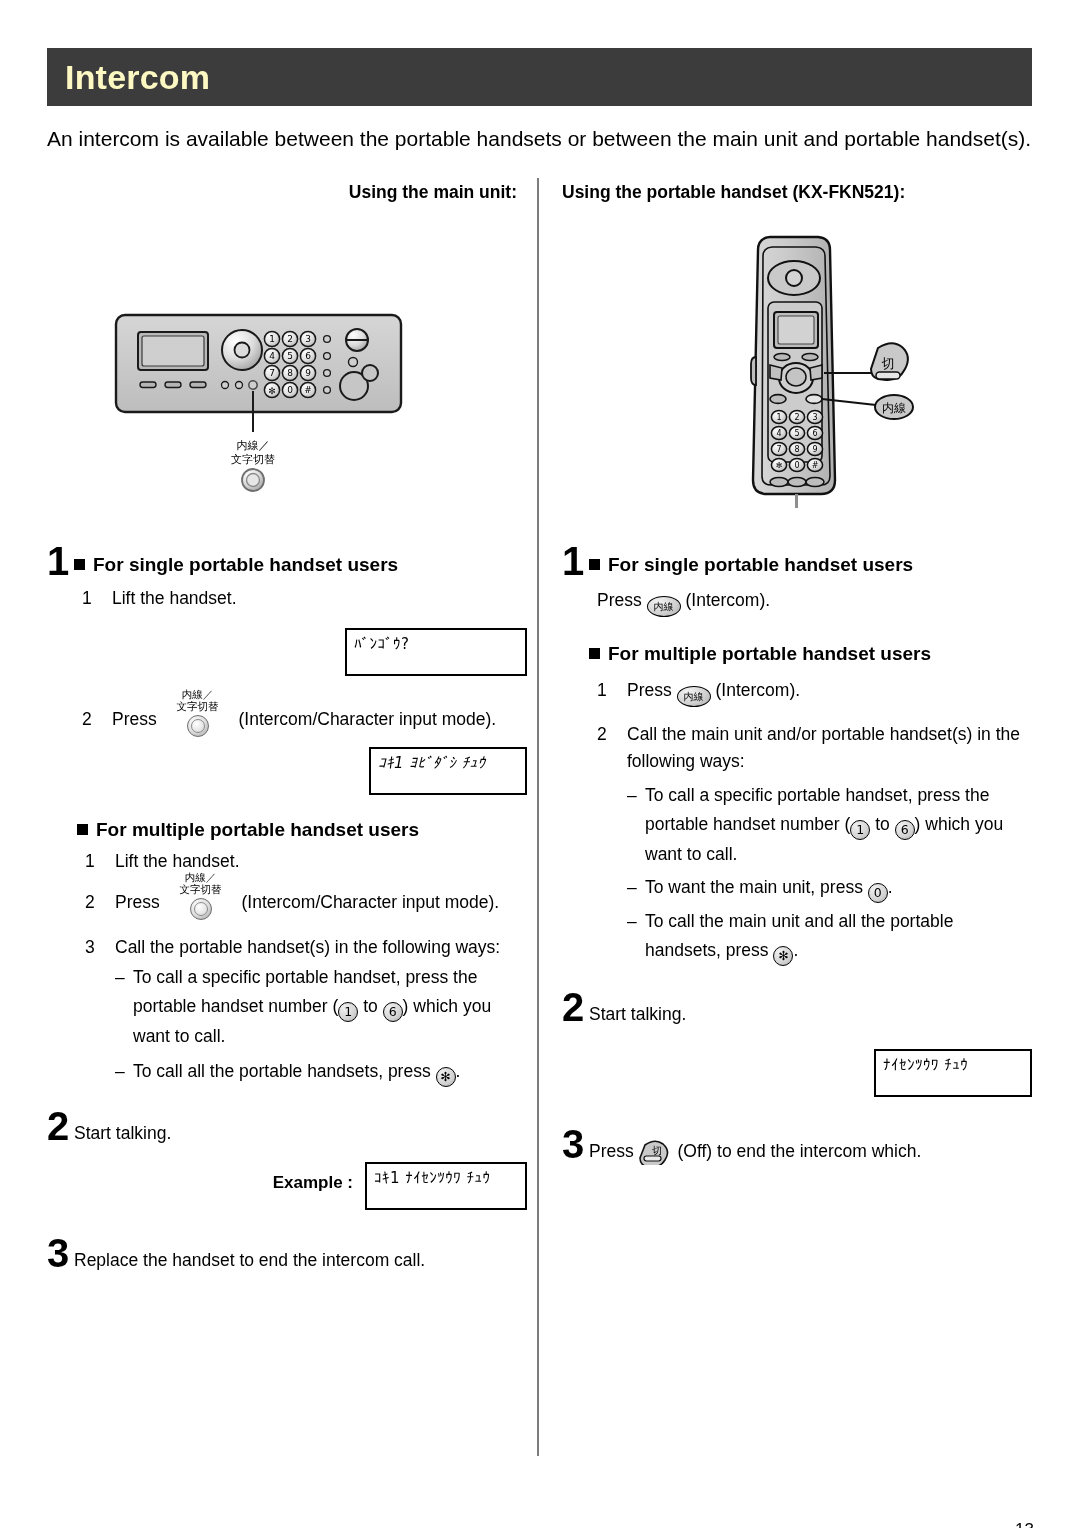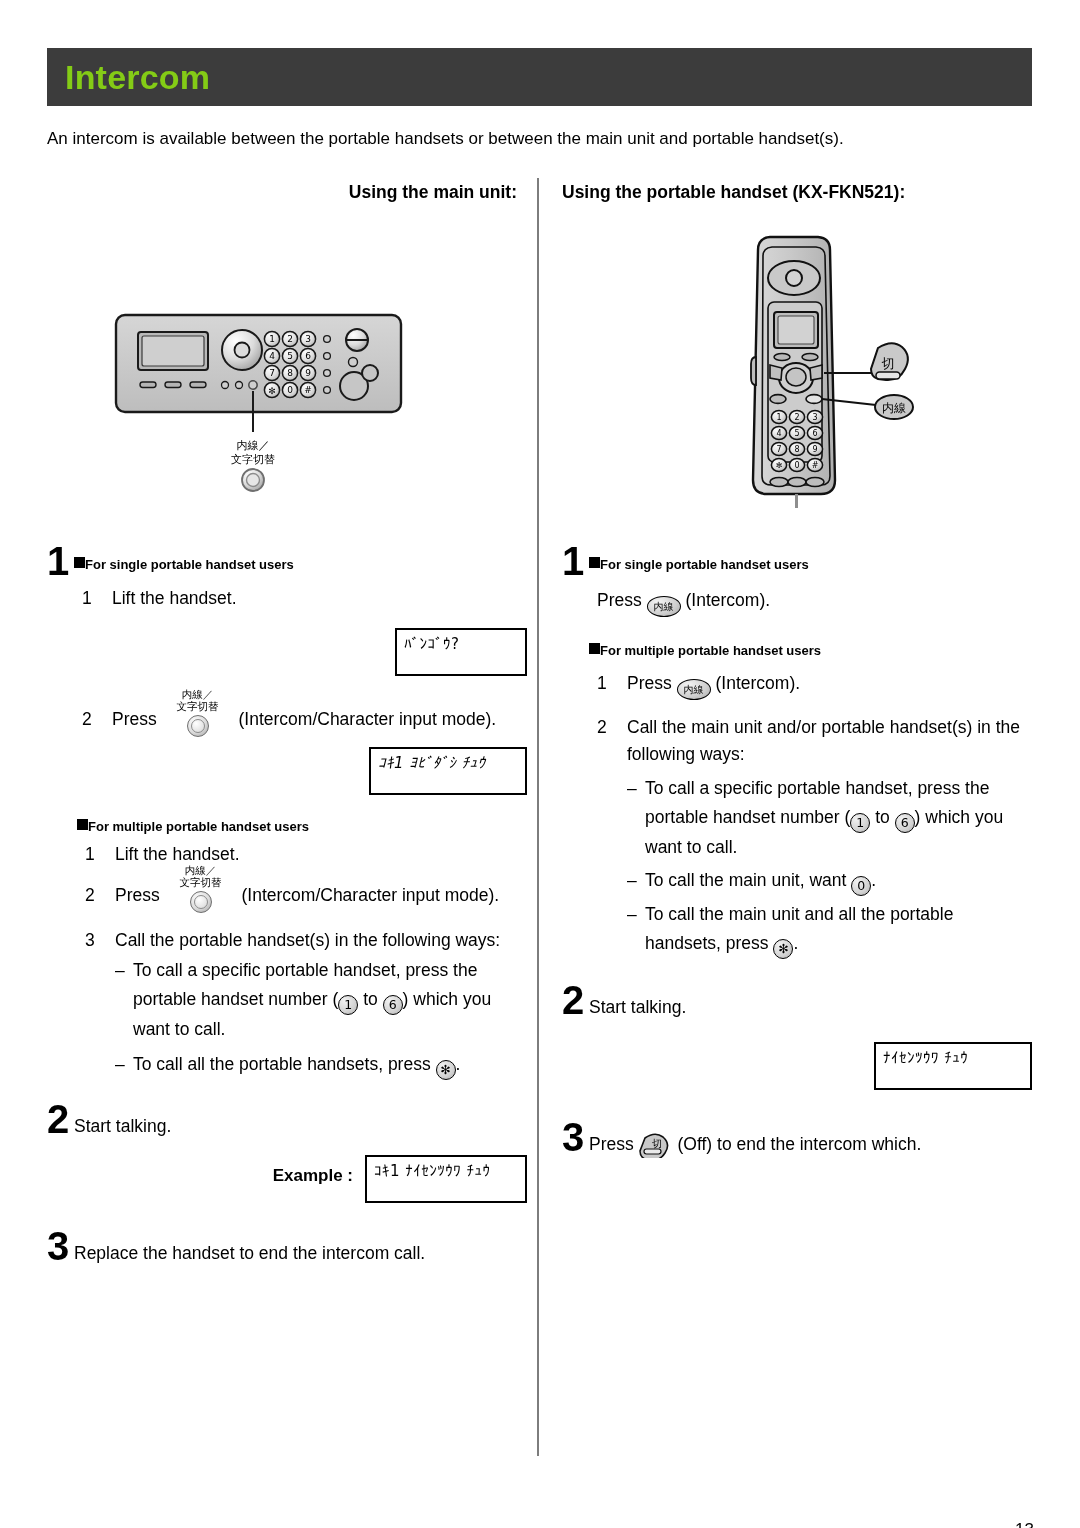--- a/index.html
+++ b/index.html
@@ -24,33 +24,33 @@
     position: absolute;
     left: 47px;
     top: 48px;
     width: 985px;
     height: 58px;
     background: #3c3c3c;
     display: flex;
     align-items: center;
   }
   .header-title {
-    color: #84cc16;
+    color: #fef9c3;
     font-size: 34px;
     font-weight: bold;
     letter-spacing: 0.2px;
     margin-left: 18px;
   }
 
   .intro {
     position: absolute;
     left: 47px;
     top: 128px;
     width: 990px;
-    font-size: 17px;
+    font-size: 21px;
     line-height: 22px;
   }
 
   
   .divider {
     position: absolute;
     left: 537px;
     top: 178px;
     width: 2px;
     height: 1278px;
@@ -83,25 +83,25 @@
     font-weight: bold;
     line-height: 34px;
     min-width: 27px;
     flex: 0 0 auto;
   }
   .step-body { flex: 1 1 auto; padding-top: 11px; font-size: 17.5px; line-height: 26px; }
   .step-body.tight { padding-top: 8px; }
 
   
   .sq-head {
-    font-size: 13px;
+    font-size: 19px;
     font-weight: bold;
     display: flex;
     align-items: baseline;
-    gap: 0;
+    gap: 8px;
   }
   .sq {
     display: inline-block;
     width: 11px;
     height: 11px;
     background: #000;
     flex: 0 0 auto;
     position: relative;
     top: -1px;
   }
@@ -364,21 +364,21 @@
           <span>For single portable handset users</span>
         </div>
         <div class="nstep">
           <div class="nstep-n">1</div>
           <div class="nstep-t">Lift the handset.</div>
         </div>
       </div>
     </div>
 
     <div class="lcd-wrap" style="margin-top:16px;">
-      <div class="lcd" style="width:132px;">ﾊﾞﾝｺﾞｳ?</div>
+      <div class="lcd" style="width:182px;">ﾊﾞﾝｺﾞｳ?</div>
     </div>
 
     <div class="nstep" style="margin-top:30px; padding-left:27px;">
       <div class="nstep-n">2</div>
       <div class="nstep-t">
         <span>Press</span>
         <span class="naisen-btn">
           <span class="lbl">
             <span>内線／</span><br>
             <span>文字切替</span>
@@ -579,21 +579,21 @@
 
       <div class="dash indent-1" style="margin-top:6px;">
         <div class="dash-m">–</div>
         <div class="dash-t">
           <span>To call a specific portable handset, press the portable handset number (</span><span class="key">1</span><span> to </span><span class="key">6</span><span>) which you want to call.</span>
         </div>
       </div>
       <div class="dash indent-1" style="margin-top:4px;">
         <div class="dash-m">–</div>
         <div class="dash-t">
-          <span>To call the main unit, want </span><span class="key">0</span><span>.</span>
+          <span>To want the main unit, press </span><span class="key">0</span><span>.</span>
         </div>
       </div>
       <div class="dash indent-1" style="margin-top:4px;">
         <div class="dash-m">–</div>
         <div class="dash-t">
           <span>To call the main unit and all the portable handsets, press </span><span class="key">✻</span><span>.</span>
         </div>
       </div>
     </div>
 

